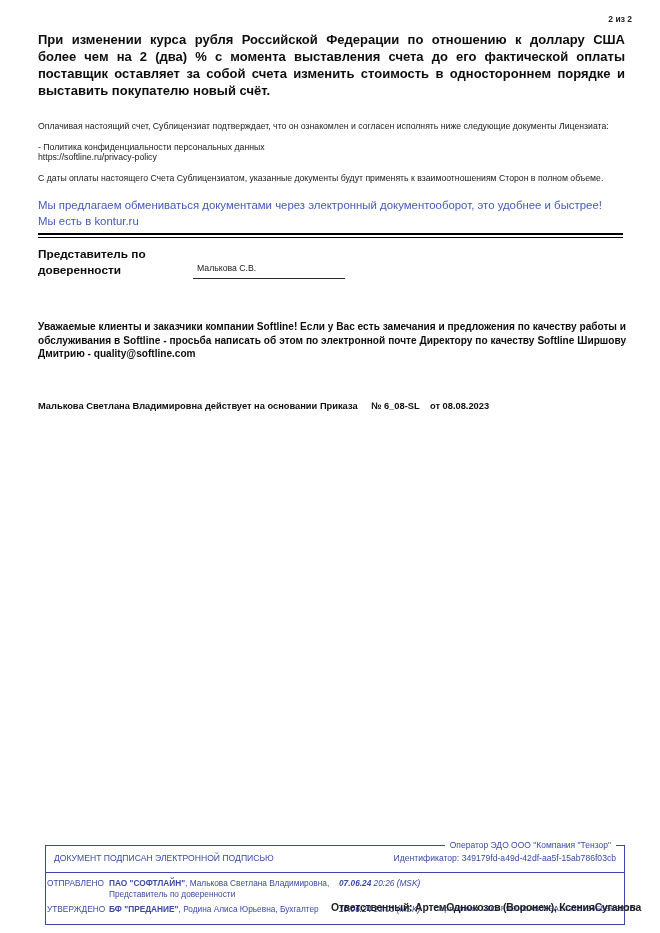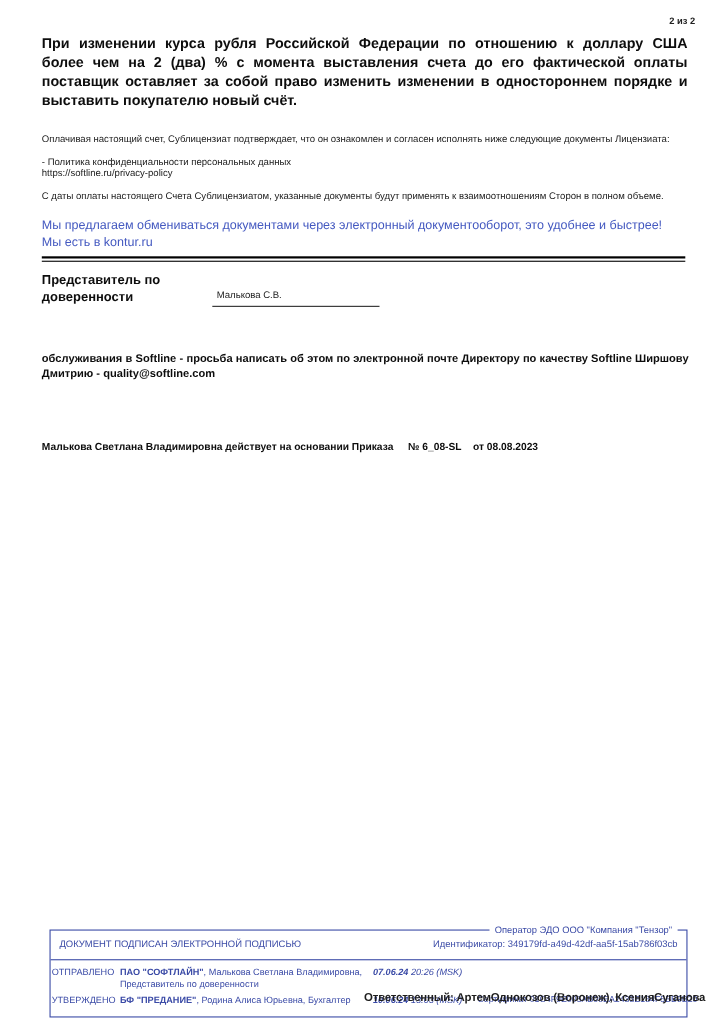--- a/index.html
+++ b/index.html
@@ -52,21 +52,21 @@
   .overprint{position:absolute;left:285px;top:56px;font-weight:700;font-size:10.4px;color:#1e1e1e;white-space:nowrap;z-index:2;letter-spacing:-0.2px;}
 </style>
 </head>
 <body>
 
 <div class="abs page-num">2 из 2</div>
 
 <div class="abs main-notice">
   <div class="jline">При изменении курса рубля Российской Федерации по отношению к доллару США</div>
   <div class="jline">более чем на 2 (два) % с момента выставления счета до его фактической оплаты</div>
-  <div class="jline">поставщик оставляет за собой право изменить изменении в одностороннем порядке и</div>
+  <div class="jline">поставщик оставляет за собой счета изменить стоимость в одностороннем порядке и</div>
   <div class="lline">выставить покупателю новый счёт.</div>
 </div>
 
 <div class="abs small-text lic-intro">Оплачивая настоящий счет, Сублицензиат подтверждает, что он ознакомлен и согласен исполнять ниже следующие документы Лицензиата:</div>
 <div class="abs small-text policy-item"> - Политика конфиденциальности персональных данных</div>
 <div class="abs small-text policy-url">https://softline.ru/privacy-policy</div>
 <div class="abs small-text effect-note">С даты оплаты настоящего Счета Сублицензиатом, указанные документы будут применять к взаимоотношениям Сторон в полном объеме.</div>
 
 <div class="abs promo">
   <div>Мы предлагаем обмениваться документами через электронный документооборот, это удобнее и быстрее!</div>
@@ -76,20 +76,21 @@
 <div class="abs double-rule"></div>
 
 <div class="abs signer-role">
   <div>Представитель по</div>
   <div>доверенности</div>
 </div>
 <div class="abs signer-name">Малькова С.В.</div>
 <div class="abs signer-underline"></div>
 
 <div class="abs quality">
+  <div class="jline">Уважаемые клиенты и заказчики компании Softline! Если у Вас есть замечания и предложения по качеству работы и</div>
   <div class="jline">обслуживания в Softline - просьба написать об этом по электронной почте Директору по качеству Softline Ширшову</div>
   <div>Дмитрию - quality@softline.com</div>
 </div>
 
 <div class="abs authority">
   <span class="auth-text">Малькова Светлана Владимировна действует на основании Приказа</span>
   <span class="auth-no">№ 6_08-SL</span>
   <span class="auth-date">от 08.08.2023</span>
 </div>
 

